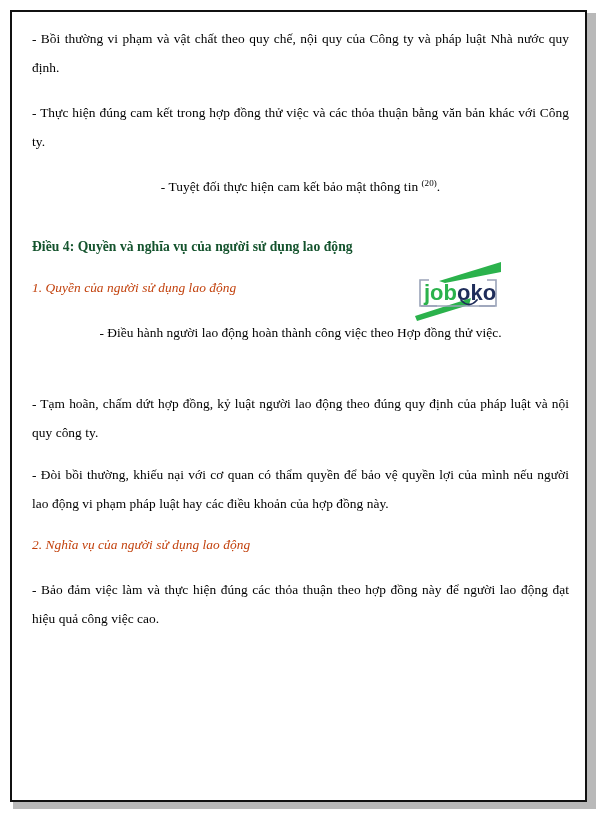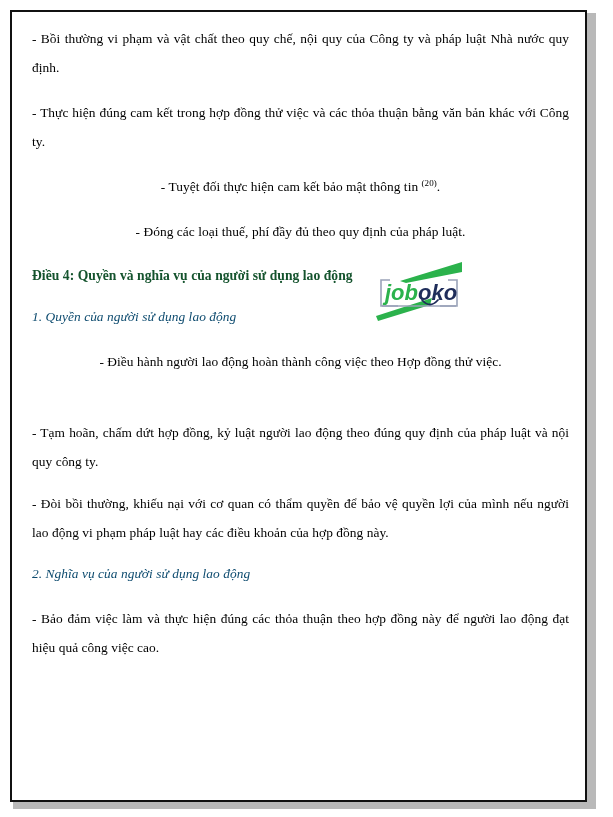--- a/index.html
+++ b/index.html
@@ -77,38 +77,37 @@
     line-height: 22px;
     color: #14532d;
     letter-spacing: 0.05px;
   }
 
   p.subheading {
     margin: 0;
     font-size: 13.4px;
     font-style: italic;
     line-height: 22px;
-    color: #0c4a6e;
+    color: #c2410c;
     letter-spacing: 0.05px;
   }
 
   sup.fn {
     font-size: 9px;
     vertical-align: super;
     line-height: 0;
   }
 
   
   #logo {
     position: absolute;
-    left: 358px;
+    left: 397px;
     top: 249px;
     width: 98px;
     height: 62px;
-    font-style: italic;
   }
   #logo svg { display: block; }
 </style>
 </head>
 <body>
 
 <div id="page-wrap">
 
   <div id="page-shadow"></div>
 
@@ -120,21 +119,20 @@
       <div class="gap-m"></div>
 
       <p class="para">- Thực hiện đúng cam kết trong hợp đồng thử việc và các thỏa thuận bằng văn bản khác với Công ty.</p>
 
       <div class="gap-m"></div>
 
       <p class="para short"><span>- Tuyệt đối thực hiện cam kết bảo mật thông tin </span><sup class="fn">(20)</sup><span>.</span></p>
 
       <div class="gap-m"></div>
 
-      <p class="para short">- Đóng các loại thuế, phí đầy đủ theo quy định của pháp luật.</p>
 
       <div class="gap-l"></div>
 
       <h2 class="heading">Điều 4: Quyền và nghĩa vụ của người sử dụng lao động</h2>
 
       <div class="gap-l"></div>
 
       <p class="subheading">1. Quyền của người sử dụng lao động</p>
 
       <div class="gap-l"></div>

